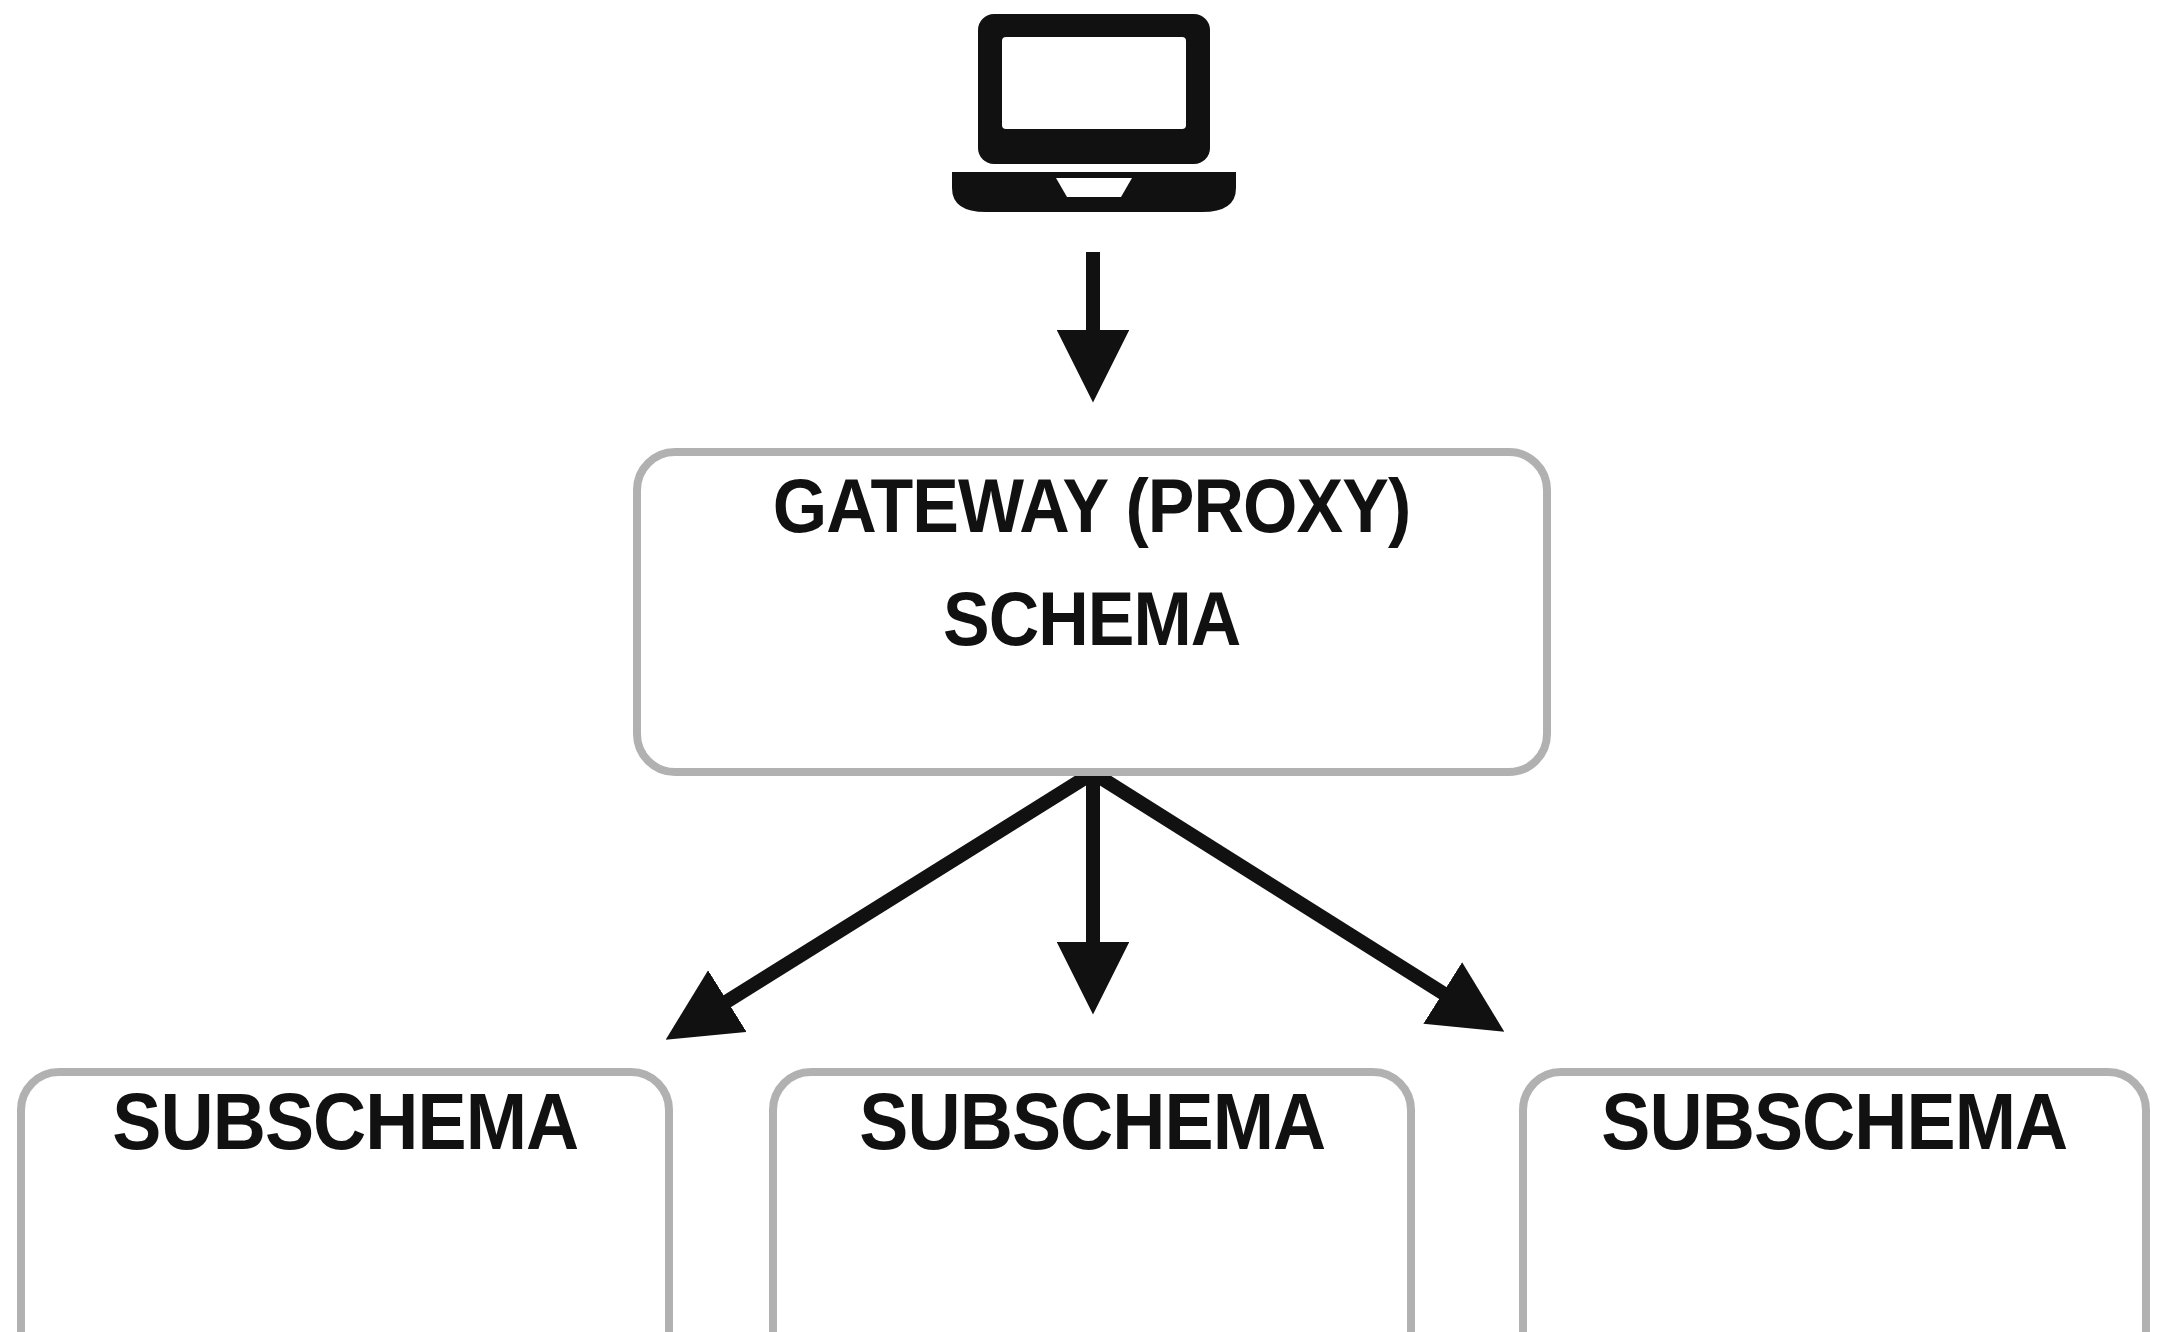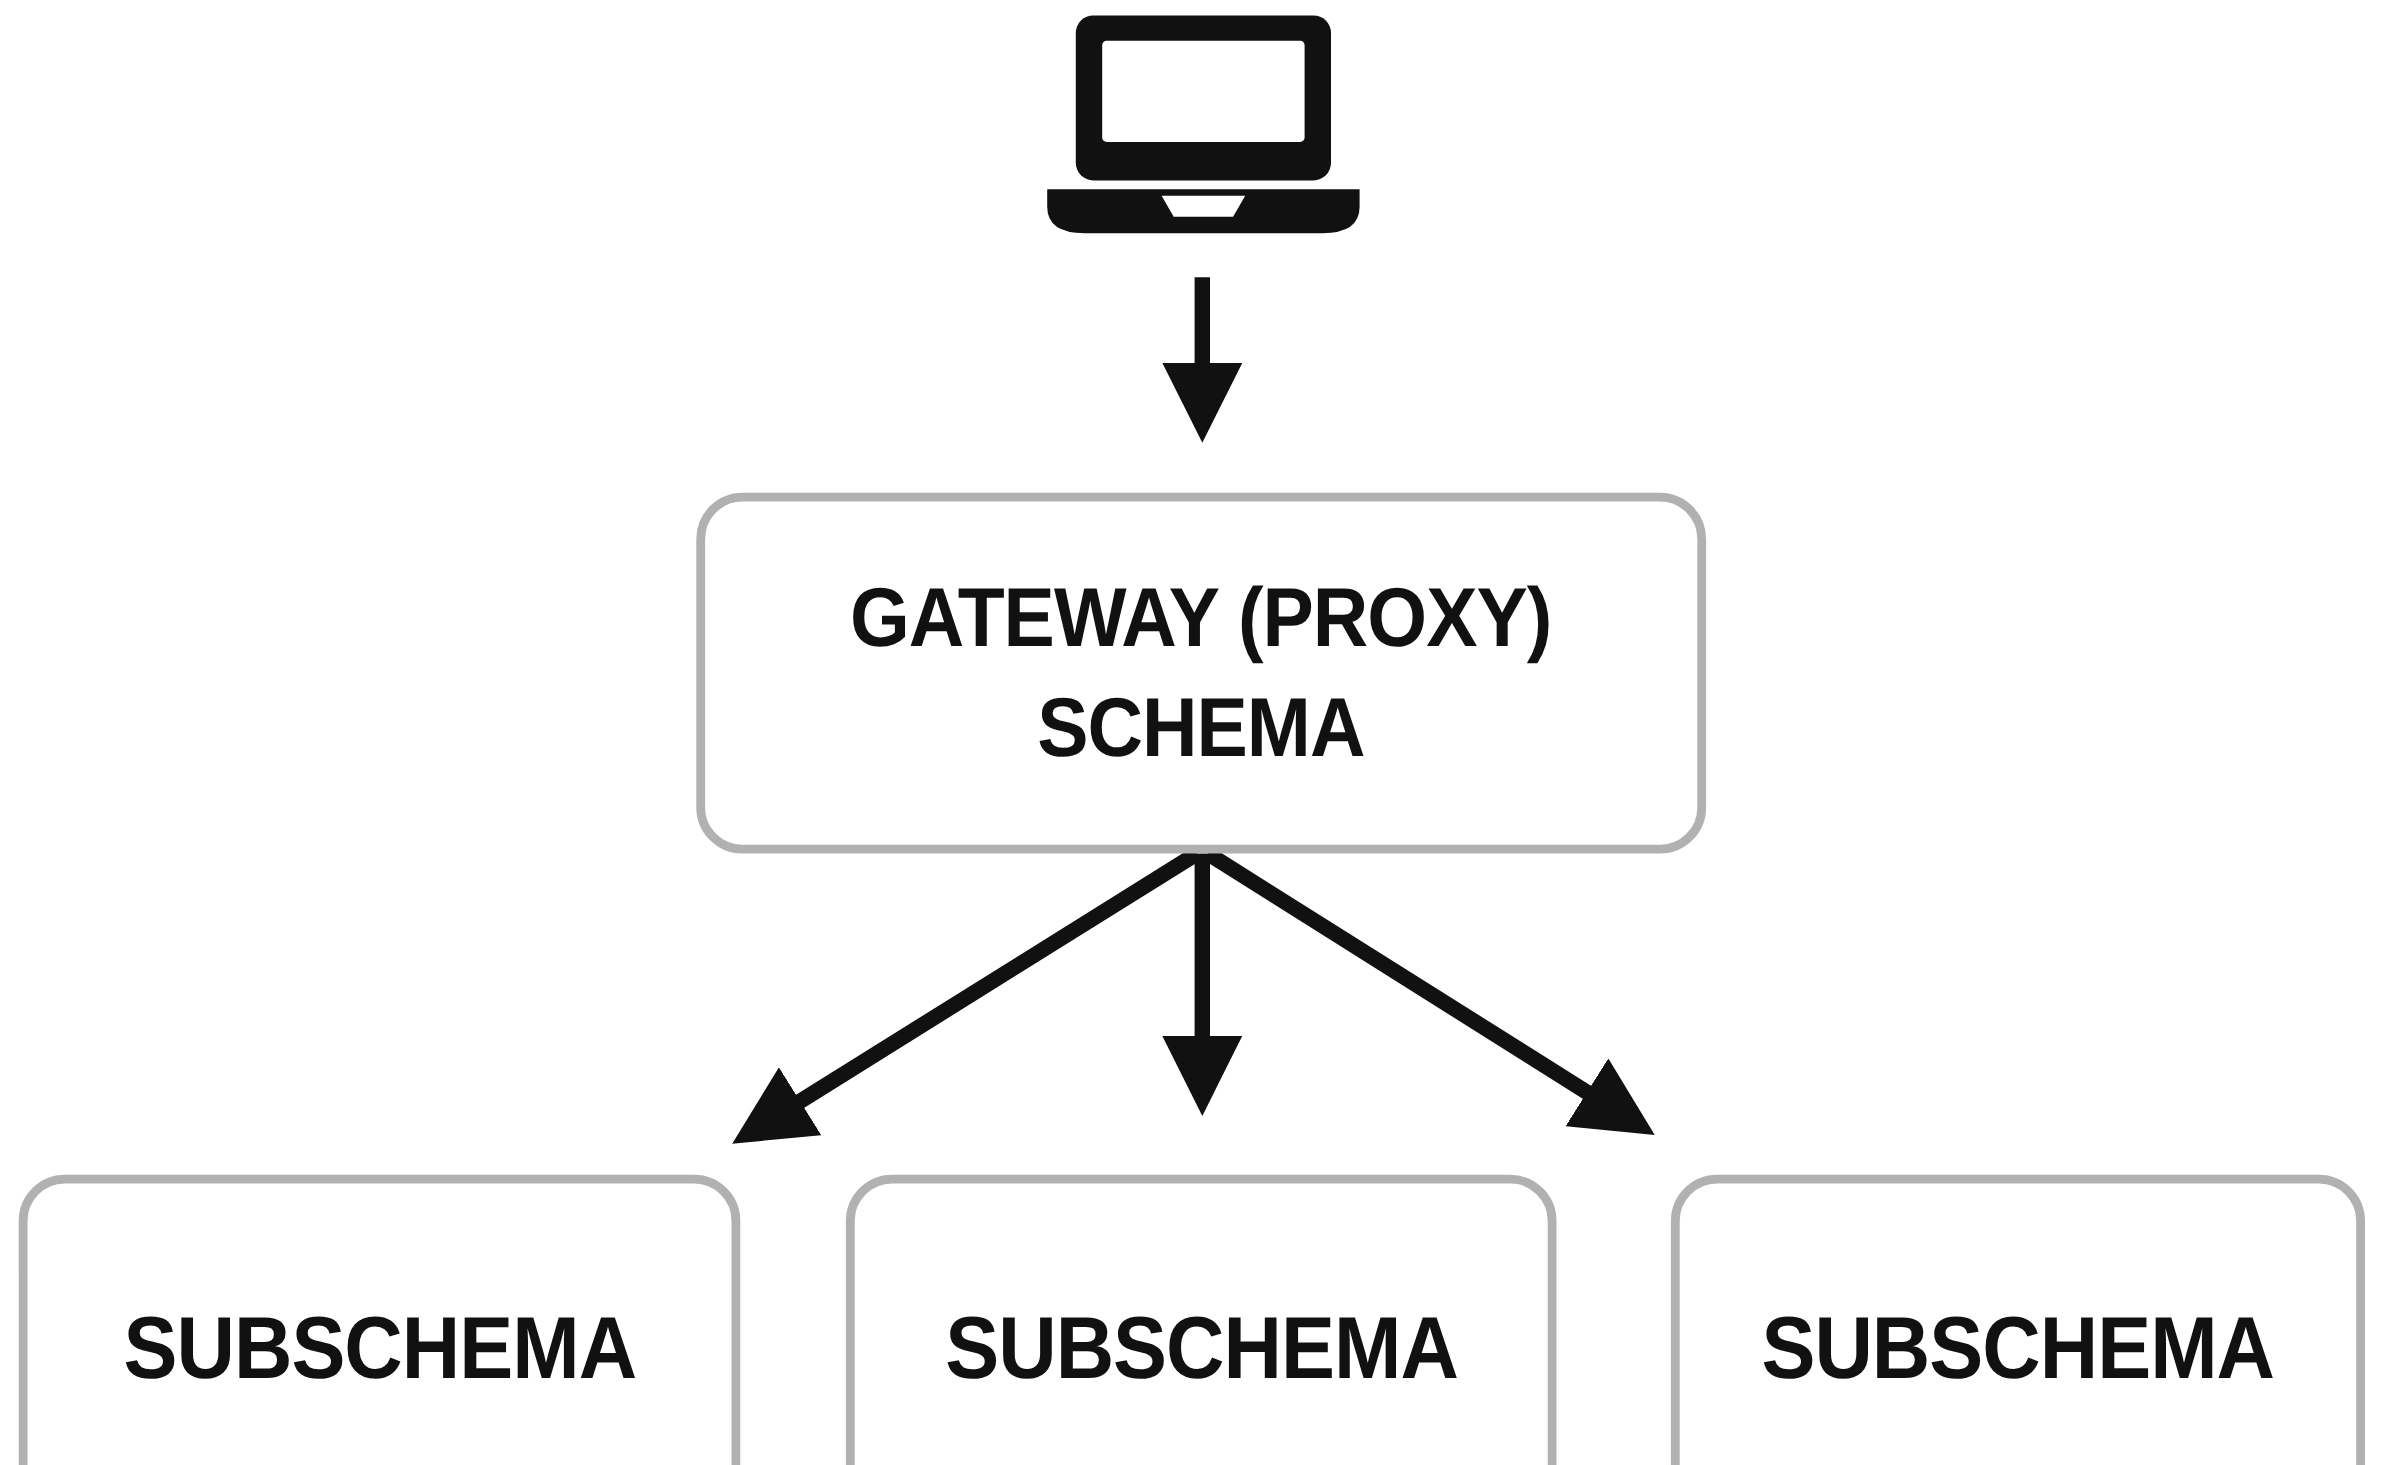--- a/index.html
+++ b/index.html
@@ -26,22 +26,22 @@
     pointer-events:none;
   }
   .node{
     position:absolute;
     background:var(--box-fill);
     border:8px solid var(--box-border);
     border-radius:42px;
     display:flex;
     flex-direction:column;
     align-items:center;
-    justify-content:center;
     text-align:center;
+    gap:13px;
   }
   .node-label{
     color:var(--ink);
     font-weight:700;
     letter-spacing:-1px;
     transform:scaleX(0.92);
     transform-origin:center;
     white-space:nowrap;
   }
   .gateway{

